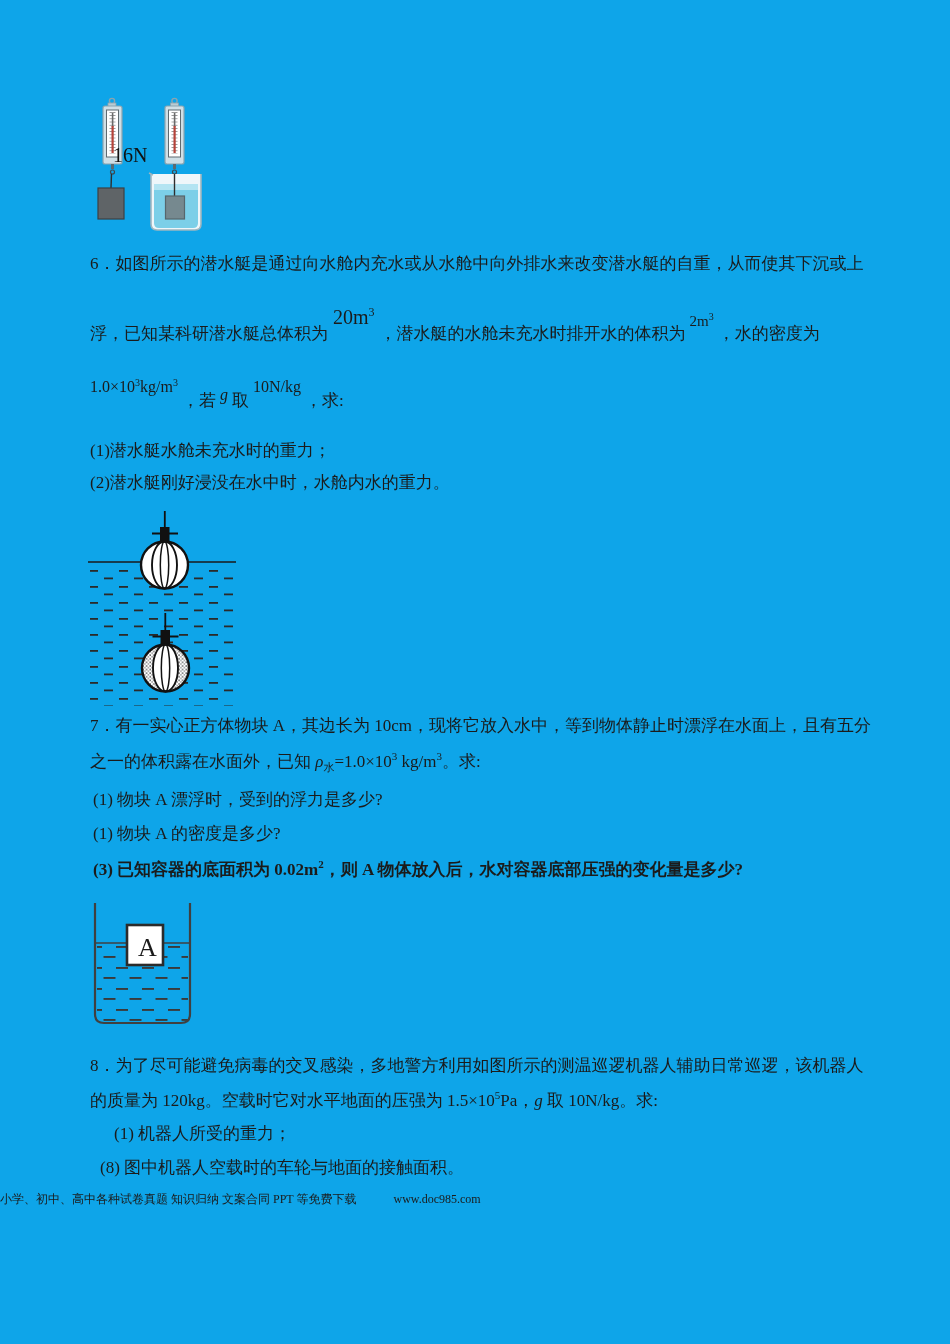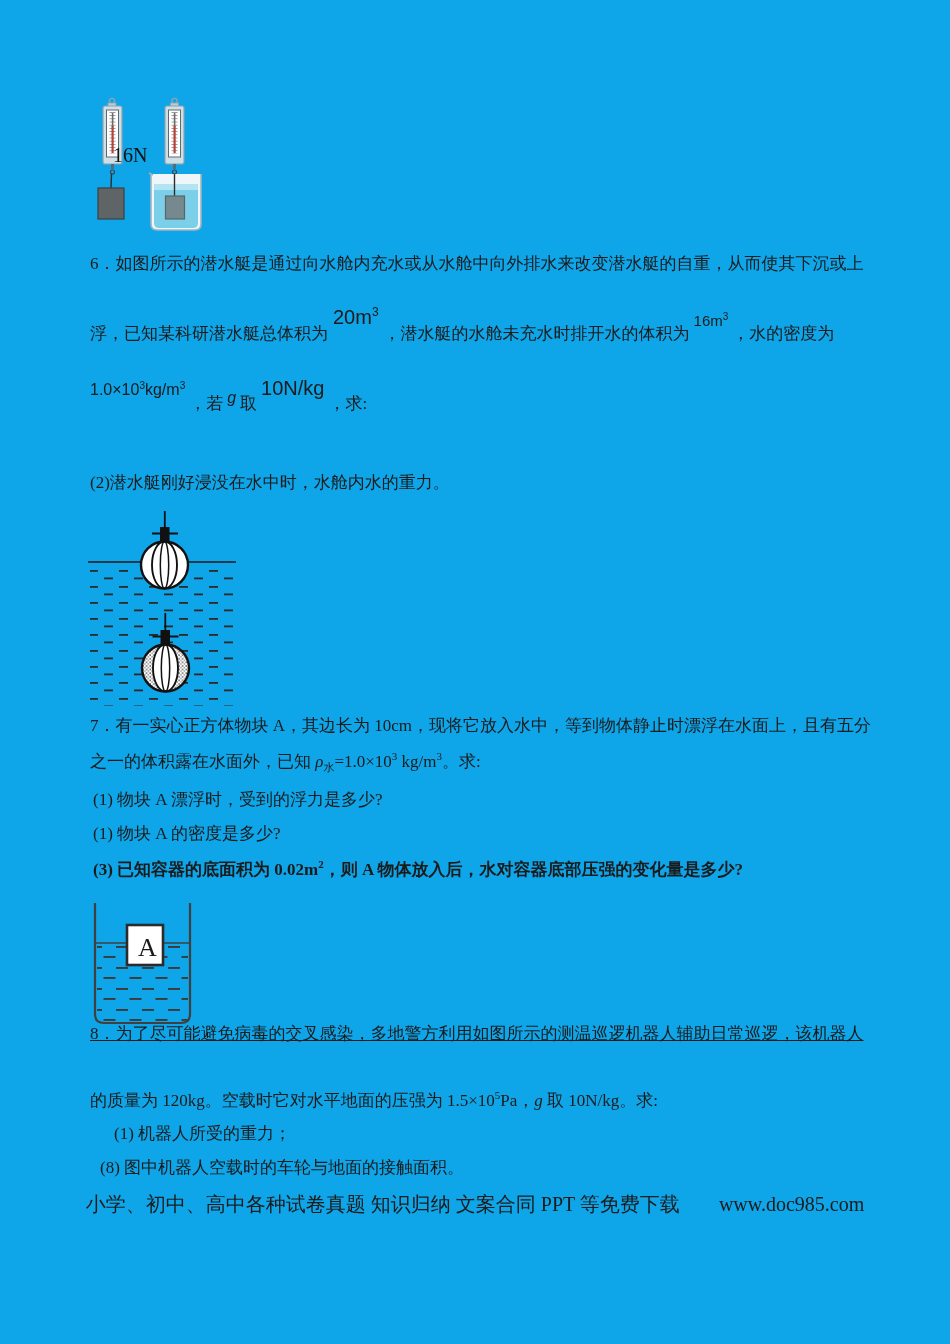--- a/index.html
+++ b/index.html
@@ -4,36 +4,36 @@
 <style>
   html,body { margin:0; padding:0; background:#ffffff; }
   .page {
     position:relative; width:950px; height:1344px; background:#0ea5e9;
     font-family:"Liberation Serif","DejaVu Serif",serif; color:#1b1b1b; overflow:hidden;
   }
   .line {
     position:absolute; left:90px; font-size:17px; line-height:1.25;
     white-space:nowrap; color:#1b1b1b;text-align:center;
   }
-  .eq { font-family:Liberation Sans, sans-serif; }
+  .eq { font-family:Liberation Serif, serif; }
   .eq1 { font-size:20px; position:relative; top:-15px; margin:0 5px; }
   .eq1 sup { font-size:12px; }
   .eq2 { font-size:15px; position:relative; top:-13px; margin:0 4px; }
   .eq2 sup { font-size:10px; }
   .eq3 { font-size:16px; position:relative; top:-14px; margin-right:4px; }
   .eq3 sup { font-size:10px; }
   .gvar { font-size:16px; font-style:italic; position:relative; top:-6px; margin:0 4px; }
-  .eq4 { font-size:20px; position:relative; top:-14px; margin:18px 4px; }
+  .eq4 { font-size:16px; position:relative; top:-14px; margin:18px 4px; }
   sup.s { font-size:11px; }
   sub.s { font-size:11px; }
   .rho { font-style:italic; }
   .fig { position:absolute; }
   .footer {
-    position:absolute; top:1191px; left:0; width:950px; text-align:center;
-    font-size:20px; color:#1b1b1b; white-space:nowrap;
+    position:absolute; top:1191px; left:0; width:950px; text-align:left;
+    font-size:12px; color:#1b1b1b; white-space:nowrap;
   }
   .footer .site { margin-left:34px; }
 </style>
 </head>
 <body>
 
 <div class="page">
 
   <svg class="fig" style="left:88px; top:96px;" width="122" height="142" viewBox="0 0 122 142">
     <defs>
@@ -75,25 +75,26 @@
       <rect x="66" y="88" width="44" height="6" fill="#b3e4f2"></rect>
       <line x1="86.5" y1="78" x2="86.5" y2="100" stroke="#2e2e2e" stroke-width="1.4"></line>
       <rect x="77.5" y="100" width="19" height="23" fill="#76898f" stroke="#57666c" stroke-width="1.2"></rect>
       <path d="M63,78 L63,128 q0,6 6,6 L107,134 q6,0 6,-6 L113,78" fill="none" stroke="#9fb6c0" stroke-width="1.6"></path>
       <line x1="61" y1="77" x2="65" y2="79" stroke="#9fb6c0" stroke-width="1.4"></line>
     </g>
   </svg>
 
   <div class="line" style="top:253px;">6．如图所示的潜水艇是通过向水舱内充水或从水舱中向外排水来改变潜水艇的自重，从而使其下沉或上</div>
   <div class="line" style="top:320px;">
-    <span>浮，已知某科研潜水艇总体积为</span><span class="eq eq1"><span>20m</span><sup>3</sup></span><span>，潜水艇的水舱未充水时排开水的体积为</span><span class="eq eq2"><span>16m</span><sup>3</sup></span><span>，水的密度为</span>
+    <span>浮，已知某科研潜水艇总体积为</span><span class="eq eq1"><span>20m</span><sup>3</sup></span><span>，潜水艇的水舱未充水时排开水的体积为</span><span class="eq eq2"><span>2m</span><sup>3</sup></span><span>，水的密度为</span>
   </div>
   <div class="line" style="top:390px;">
     <span class="eq eq3"><span>1.0×10</span><sup>3</sup><span>kg/m</span><sup>3</sup></span><span>，若</span><span class="eq gvar">g</span><span>取</span><span class="eq eq4">10N/kg</span><span>，求:</span>
   </div>
+  <div class="line" style="top:440px;">(1)潜水艇水舱未充水时的重力；</div>
   <div class="line" style="top:472px;">(2)潜水艇刚好浸没在水中时，水舱内水的重力。</div>
 
   <svg class="fig" style="left:88px; top:503px;" width="150" height="205" viewBox="0 0 150 205">
     <defs>
       <pattern id="wd2" width="30" height="16" patternUnits="userSpaceOnUse">
         <rect x="1" y="3" width="9" height="1.8" fill="#2a2a2a"></rect>
         <rect x="16" y="10.5" width="9" height="1.8" fill="#2a2a2a"></rect>
       </pattern>
       <pattern id="stip" width="3.6" height="3.6" patternUnits="userSpaceOnUse">
         <circle cx="1" cy="1" r="0.75" fill="#1a1a1a"></circle>
@@ -146,21 +147,21 @@
       <rect x="7" y="45" width="91" height="76" fill="url(#wd3)"></rect>
       <line x1="6" y1="43" x2="99" y2="43" stroke="#404040" stroke-width="1.6"></line>
     </g>
     <g>
       <rect x="37" y="25" width="36" height="40" fill="#ffffff" stroke="#2b2b2b" stroke-width="2.6"></rect>
       <text x="48" y="56" font-size="26" fill="#1b1b1b" font-family="Liberation Serif, DejaVu Serif, serif">A</text>
     </g>
     <path d="M5,3 L5,114 Q5,123 14,123 L91,123 Q100,123 100,114 L100,3" fill="none" stroke="#404040" stroke-width="2.2"></path>
   </svg>
 
-  <div class="line" style="top:1023px;text-decoration:underline;">8．为了尽可能避免病毒的交叉感染，多地警方利用如图所示的测温巡逻机器人辅助日常巡逻，该机器人</div>
+  <div class="line" style="top:1055px;">8．为了尽可能避免病毒的交叉感染，多地警方利用如图所示的测温巡逻机器人辅助日常巡逻，该机器人</div>
   <div class="line" style="top:1089px;">
     <span>的质量为 120kg。空载时它对水平地面的压强为 1.5×10</span><sup class="s">5</sup><span>Pa，</span><span class="rho">g</span><span> 取 10N/kg。求:</span>
   </div>
   <div class="line" style="top:1123px; left:100px;margin-left:14px;">(1) 机器人所受的重力；</div>
   <div class="line" style="top:1157px; left:100px;">(8) 图中机器人空载时的车轮与地面的接触面积。</div>
 
   <div class="footer">
     <span>小学、初中、高中各种试卷真题 知识归纳 文案合同 PPT 等免费下载</span>
     <span class="site">www.doc985.com</span>
   </div>

